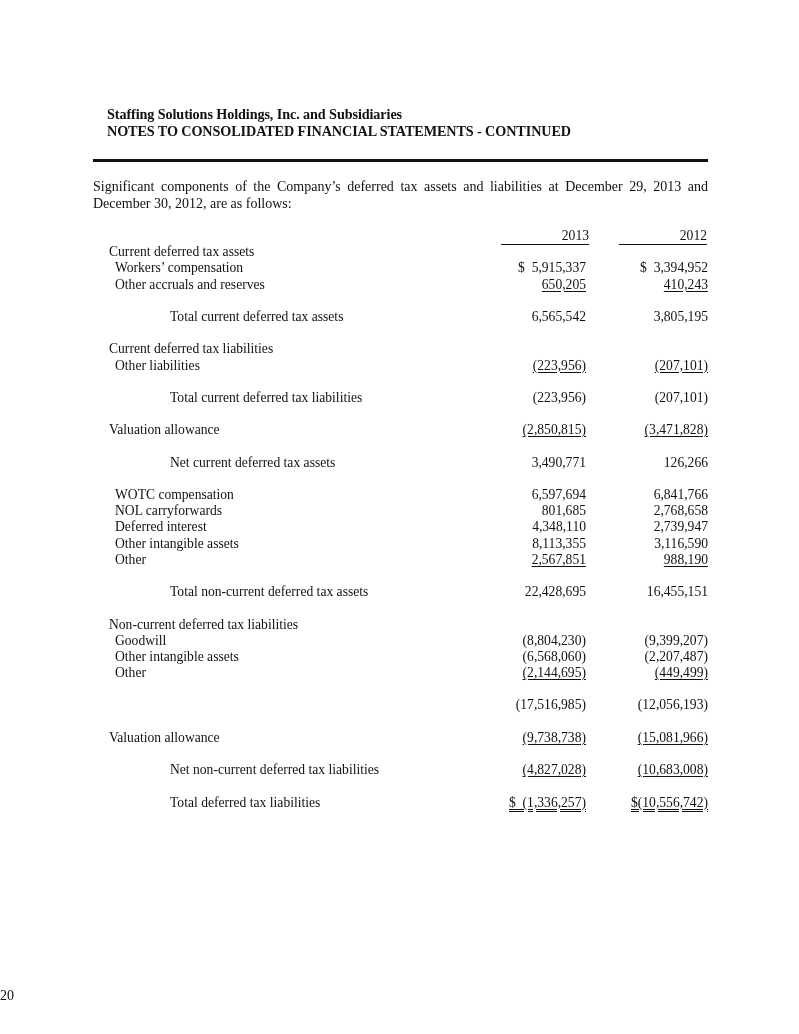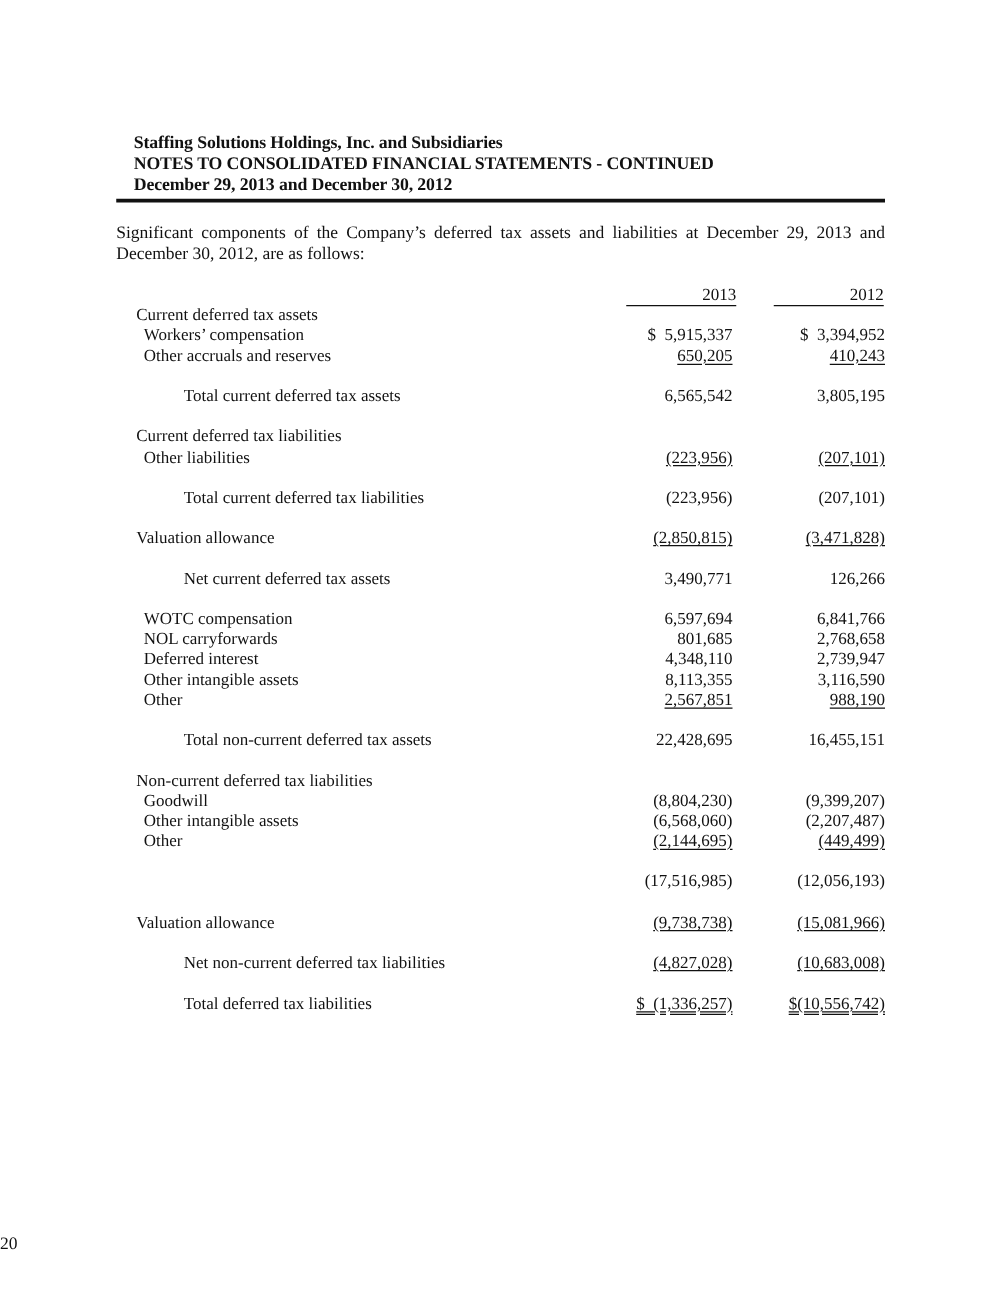--- a/index.html
+++ b/index.html
@@ -12,39 +12,38 @@
     .header div { font-size: 14.2px; line-height: 17px; font-weight: bold; letter-spacing: -0.1px; }
     .rule { position: absolute; left: 93px; top: 159px; width: 615px; height: 3px; background: #111; }
     .intro {
       position: absolute; left: 93px; top: 178px; width: 615px;
       font-size: 14px; line-height: 17px; text-align: justify; text-align-last: left;
     }
     .table { position: absolute; left: 93px; top: 228px; width: 615px; font-size: 13.6px; }
     .row { position: relative; height: 16.2px; line-height: 16.2px; white-space: nowrap; }
     .row .label { position: absolute; left: 16px; }
     .row.indent1 .label { left: 22px; text-align: center; }
-    .row.indent2 .label { left: 54px; }
+    .row.indent2 .label { left: 77px; }
     .row .c1 { position: absolute; right: 122px; width: 90px; text-align: right; }
     .row .c2 { position: absolute; right: 0px; width: 90px; text-align: right; }
     .row.headrow .c1, .row.headrow .c2 { text-align: right; width: 88px; }
     .row.headrow .c1 { right: 119px; }
     .row.headrow .c2 { right: 1px; }
     .colhead-rule { display: block; border-bottom: 1px solid #111; height: 16px; }
     .u { text-decoration: underline; text-underline-offset: 2px; }
     .uu { text-decoration: underline double; text-underline-offset: 2px; }
     .gap { height: 16.2px; }
     .pagenum { position: absolute; left: 0; width: 799px; top: 988px; font-size: 14px; }
   </style>
 </head>
 <body>
 
 <div class="header">
   <div>Staffing Solutions Holdings, Inc. and Subsidiaries</div>
   <div>NOTES TO CONSOLIDATED FINANCIAL STATEMENTS - CONTINUED</div>
-  <div>December 29, 2013 and December 30, 2012</div>
 </div>
 <div class="rule"></div>
 
 <div class="intro">Significant components of the Company’s deferred tax assets and liabilities at December 29, 2013 and December 30, 2012, are as follows:</div>
 
 <div class="table">
   <div class="row headrow">
     <span class="c1 colhead-rule">2013</span>
     <span class="c2 colhead-rule">2012</span>
   </div>

